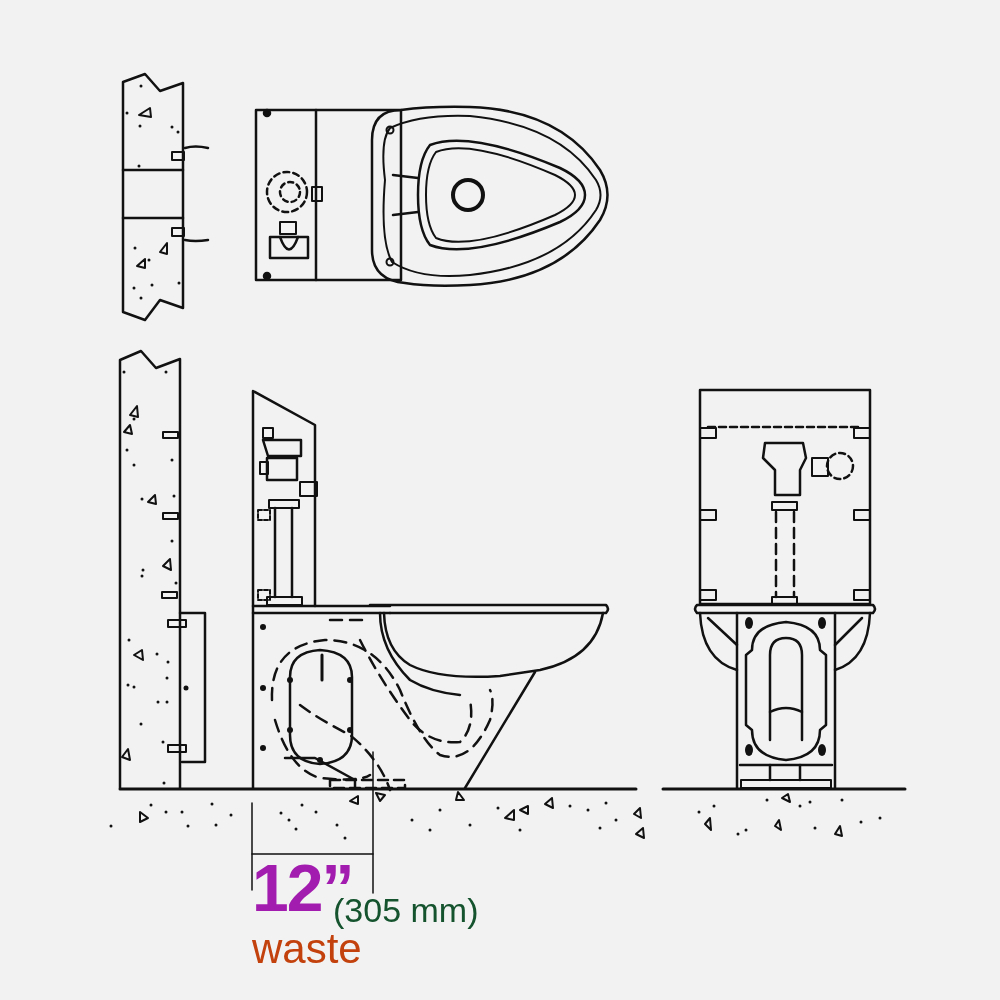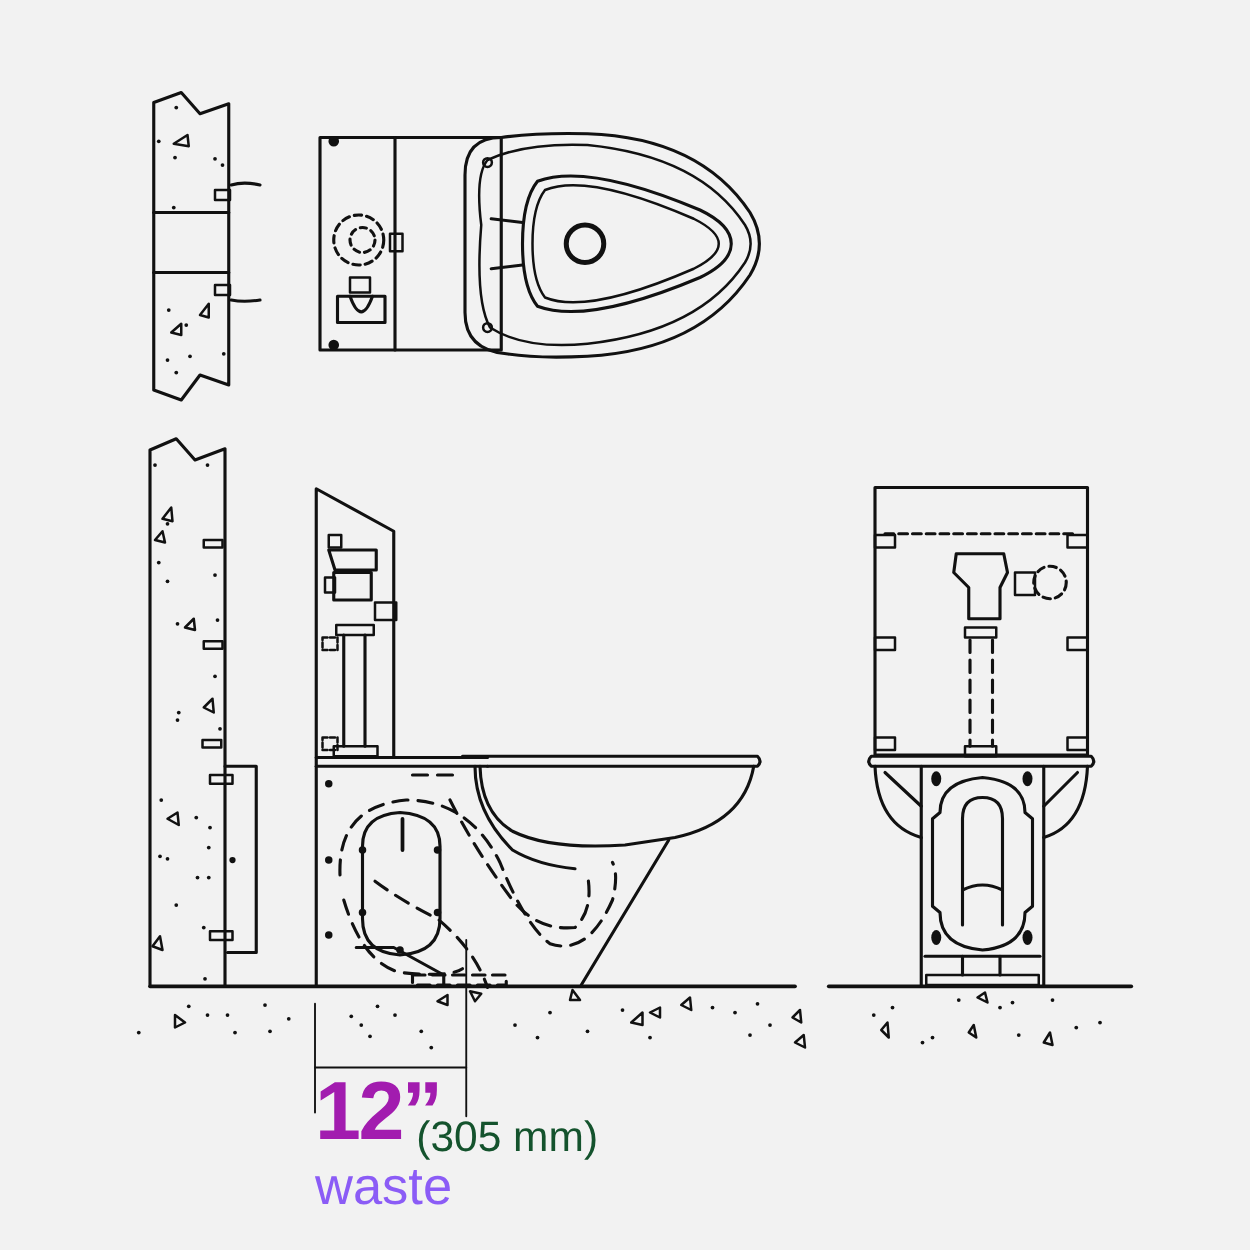--- a/index.html
+++ b/index.html
@@ -1,20 +1,20 @@
 <!DOCTYPE html>
 <html><head>
 <meta charset="utf-8">
 <style>
   html,body{margin:0;padding:0;background:#f2f2f2;}
   body{width:1000px;height:1000px;position:relative;overflow:hidden;font-family:"Liberation Sans",sans-serif;}
   svg{position:absolute;left:0;top:0;}
   .dim-big{position:absolute;left:252px;top:855px;font-size:66px;font-weight:bold;color:#a21caf;line-height:1;letter-spacing:-2px;}
   .dim-mm{position:absolute;left:333px;top:893px;font-size:34px;color:#14532d;line-height:1;}
-  .dim-label{position:absolute;left:252px;top:928px;font-size:42px;color:#8b5cf6;line-height:1;}
+  .dim-label{position:absolute;left:252px;top:928px;font-size:42px;color:#c2410c;line-height:1;}
 </style>
 </head>
 <body>
 
 <svg width="1000" height="1000" viewBox="0 0 1000 1000">
   <g fill="none" stroke="#111" stroke-width="2.5" stroke-linejoin="round" stroke-linecap="round">
 
     <g>
       <path d="M123 82 L145 74 L160 91 L183 83 L183 308 L160 300 L145 320 L123 312 Z"></path>
       <line x1="123" y1="170" x2="183" y2="170"></line>

